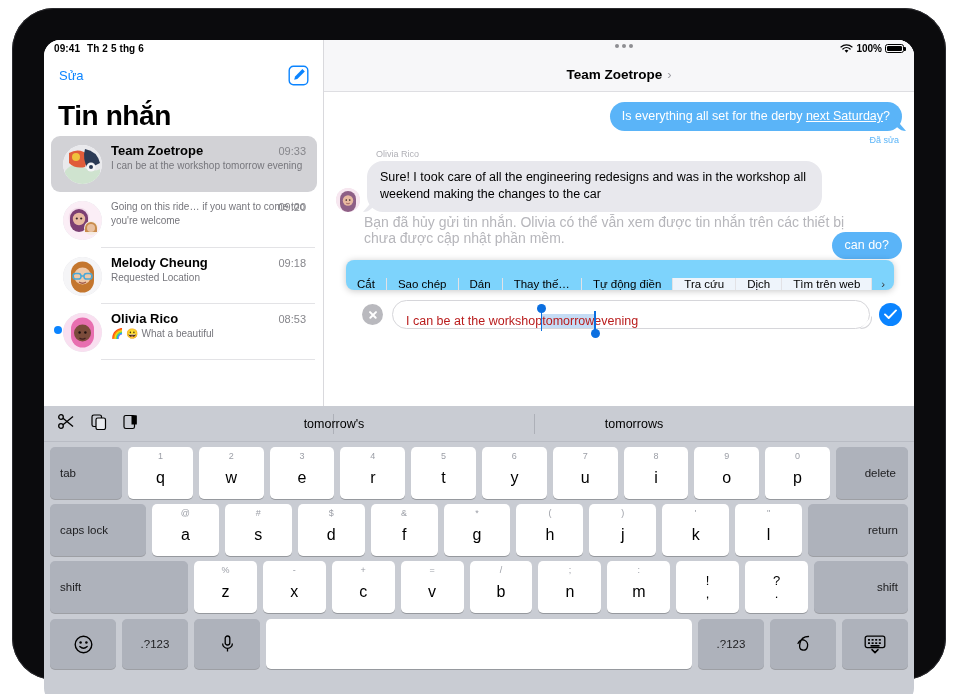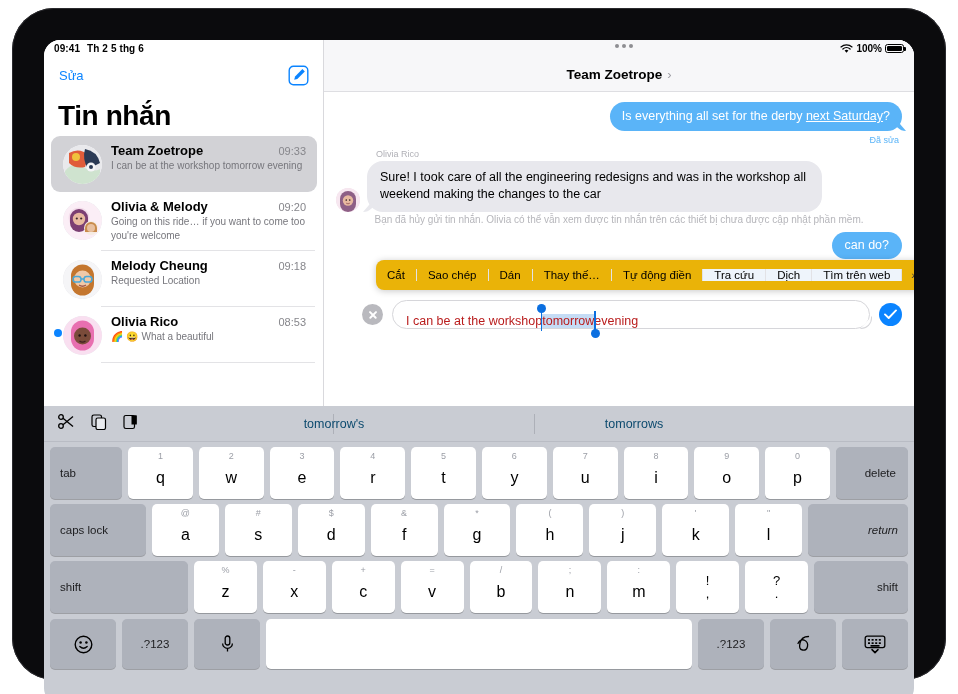--- a/index.html
+++ b/index.html
@@ -177,21 +177,21 @@
     max-width: 455px; position: relative;
   }
   .bubble-in::after {
     content:""; position:absolute; left:-4px; bottom:0;
     width:12px; height:14px; background:#e8e8ed;
     clip-path: polygon(100% 0, 100% 100%, 0 100%);
     border-bottom-right-radius: 14px;
   }
   .system-note {
     position: absolute; left: 0; right: 0; top: 122px;
-    text-align: center; font-size: 10px; color: #b6b6bb;
+    text-align: left; font-size: 14px; color: #b6b6bb;
     padding: 0 40px;
   }
 
   .bubble-out2 {
     position: absolute; right: 12px; top: 140px;
     background: #5ab4f8; color: #fff; font-size: 12.5px;
     padding: 6px 13px 7px; border-radius: 15px;
   }
 
   
@@ -237,26 +237,26 @@
   #edit-confirm {
     width: 23px; height: 23px; border-radius: 50%;
     background: #0b84ff; flex: 0 0 23px; position: relative;
   }
   #edit-confirm svg { position: absolute; left: 5px; top: 6px; }
 
   
   #ctx-menu {
     position: absolute; left: 302px; top: 220px;
     height: 30px;
-    background: #eab308;
+    background: #7dd3fc;
     border-radius: 8px;
     box-shadow: 0 1px 7px rgba(0,0,0,.22);
-    display: flex; align-items: center;
+    display: flex; align-items: flex-end;
     z-index: 60; overflow: hidden;
-    font-size: 11.5px; color: #000; margin-left: 30px;
+    font-size: 11.5px; color: #000;
   }
   .ctx-item {
     display: flex; align-items: center; padding: 0 11px;
     border-right: 1px solid #e2e2e6; white-space: nowrap;
   }
   .ctx-item:last-child { border-right: none; padding: 0 9px; color:#3a3a3c; }
   .ctx-item.hl { background: #eef4fb; }
 
   
   #composer {
@@ -288,21 +288,21 @@
     z-index: 70;
   }
   #predict-bar {
     height: 36px; display: flex; align-items: center; position: relative;
     border-bottom: 1px solid #b9bcc4;
   }
   #predict-icons { display: flex; align-items: center; gap: 16px; padding-left: 14px; }
   .pred-slot {
     position: absolute; top: 0; height: 36px;
     display: flex; align-items: center; justify-content: center;
-    font-size: 12.5px; color: #0c4a6e;
+    font-size: 12.5px; color: #000000;
   }
   .pred-div { position:absolute; top:8px; height:20px; width:1px; background:#adb0b8; }
 
   .krow { display: flex; align-items: center; padding: 0 6px; margin-top: 5px; gap: 6px; }
   .key {
     background: #fff; border-radius: 5px; height: 52px;
     display: flex; align-items: center; justify-content: center;
     position: relative; font-size: 16px; color: #000;
     box-shadow: 0 1px 0 rgba(0,0,0,.25);
     flex: 1;
@@ -315,21 +315,21 @@
   .key.dual { flex-direction: column; justify-content: center; gap: 0; }
   .key.dual .up { font-size: 13px; line-height: 13px; }
   .key.dual .lo { font-size: 13px; line-height: 14px; }
   .key.mod {
     background: #aeb2bb; box-shadow: 0 1px 0 rgba(0,0,0,.22);
     font-size: 11.5px; color: #1c1c1e;
   }
   .key.mod.tab { flex: 0 0 72px; justify-content: flex-start; padding-left: 10px; }
   .key.mod.del { flex: 0 0 72px; justify-content: flex-end; padding-right: 12px; }
   .key.mod.caps { flex: 0 0 96px; justify-content: flex-start; padding-left: 10px; }
-  .key.mod.ret { flex: 0 0 100px; justify-content: flex-end; padding-right: 10px; font-style: italic; }
+  .key.mod.ret { flex: 0 0 100px; justify-content: flex-end; padding-right: 10px; }
   .key.mod.shiftL { flex: 0 0 138px; justify-content: flex-start; padding-left: 10px; }
   .key.mod.shiftR { flex: 0 0 94px; justify-content: flex-end; padding-right: 10px; }
   .krow.bottom { margin-top: 6px; }
   .krow.bottom .key { height: 50px; flex: 0 0 auto; }
   .kb-sq { width: 66px; }
   .kb-space { flex: 1 1 auto !important; background:#fff; }
   #home-ind {
     position: absolute; left: 50%; transform: translateX(-50%); bottom: 5px;
     width: 232px; height: 4px; background: #000; border-radius: 2px;
   }
@@ -405,21 +405,20 @@
               <path d="M7 17 a9 9 0 0 1 18 0 v5 a9 9 0 0 1-18 0Z" fill="#7b3f73"></path>
               <circle cx="16" cy="18" r="6.2" fill="#e8b9a0"></circle>
               <circle cx="13.8" cy="17.5" r="1.1" fill="#3a2a2a"></circle>
               <circle cx="18.2" cy="17.5" r="1.1" fill="#3a2a2a"></circle>
               <circle cx="28" cy="27" r="7" fill="#f6ece2"></circle>
               <path d="M22 27 a6 6 0 0 1 12 0 v4 h-12Z" fill="#c98b4b"></path>
               <circle cx="28" cy="27" r="4" fill="#e8c0a0"></circle>
             </svg>
           </div>
           <div class="conv-body">
-            <div class="conv-name">Olivia &amp; Melody</div>
             <div class="conv-prev">Going on this ride… if you want to come too you're welcome</div>
           </div>
           <div class="conv-time">09:20</div>
         </div>
 
         <div class="conv">
           <div class="sep"></div>
           <div class="avatar">
             <svg width="39" height="39" viewBox="0 0 39 39">
               <circle cx="19.5" cy="19.5" r="19.5" fill="#f5f5f7"></circle>

